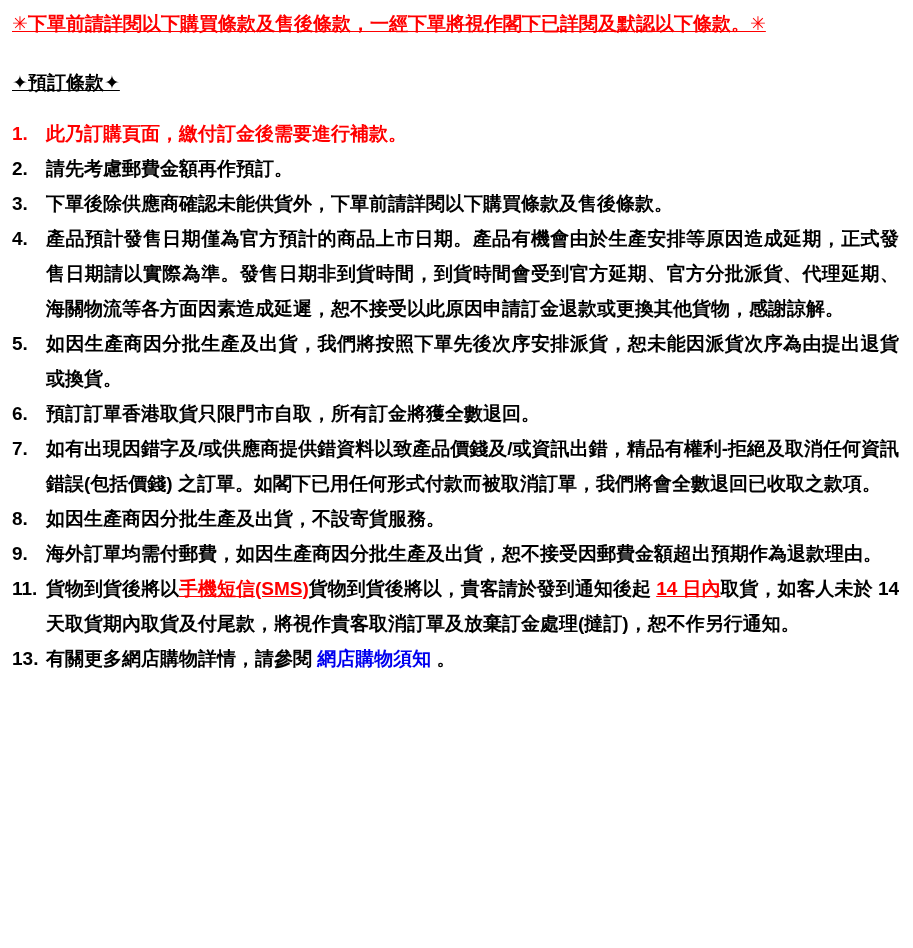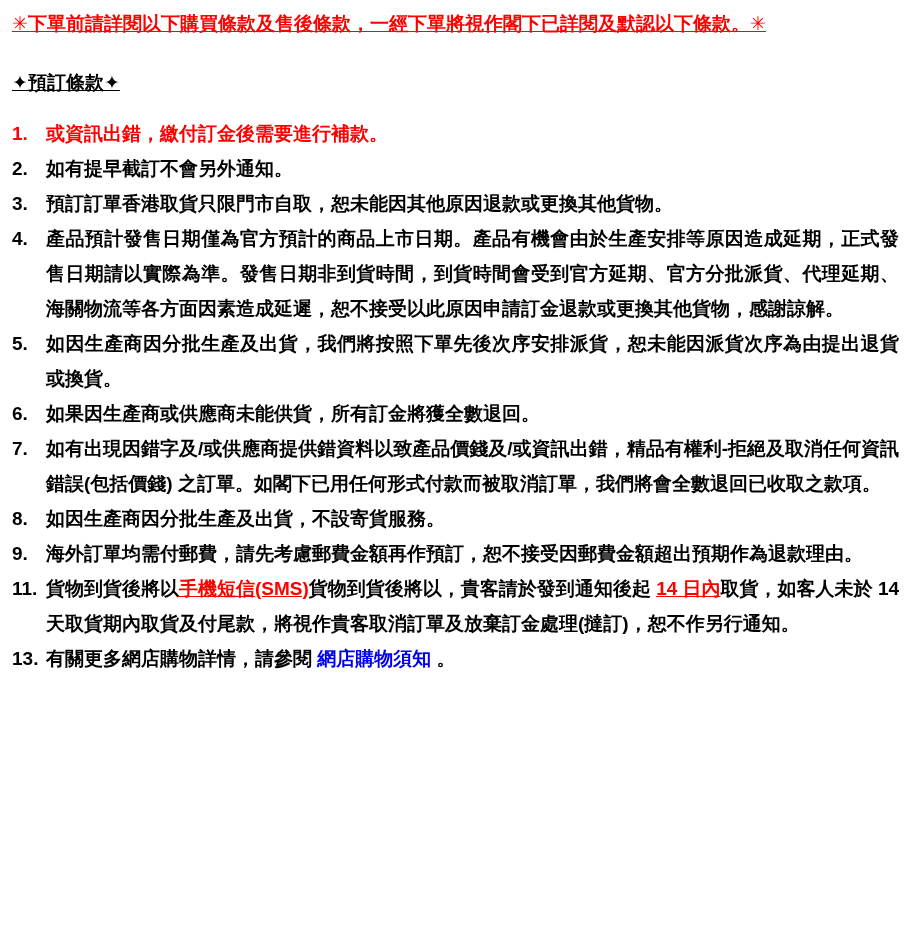--- a/index.html
+++ b/index.html
@@ -50,53 +50,53 @@
 </head>
 <body>
 
 <div class="notice">✳下單前請詳閱以下購買條款及售後條款，一經下單將視作閣下已詳閱及默認以下條款。✳</div>
 
 <div class="section-title">✦預訂條款✦</div>
 
 <div class="terms-list">
     <div class="term red">
       <span class="term-num">1.</span>
-      <span class="term-text"><span>或資訊出錯，繳付訂金後需要進行補款。</span></span>
+      <span class="term-text"><span>此乃訂購頁面，繳付訂金後需要進行補款。</span></span>
     </div>
     <div class="term">
       <span class="term-num">2.</span>
-      <span class="term-text"><span>如有提早截訂不會另外通知。</span></span>
+      <span class="term-text"><span>請先考慮郵費金額再作預訂。</span></span>
     </div>
     <div class="term">
       <span class="term-num">3.</span>
-      <span class="term-text"><span>預訂訂單香港取貨只限門市自取，恕未能因其他原因退款或更換其他貨物。</span></span>
+      <span class="term-text"><span>下單後除供應商確認未能供貨外，下單前請詳閱以下購買條款及售後條款。</span></span>
     </div>
     <div class="term">
       <span class="term-num">4.</span>
       <span class="term-text"><span>產品預計發售日期僅為官方預計的商品上市日期。產品有機會由於生產安排等原因造成延期，正式發售日期請以實際為準。發售日期非到貨時間，到貨時間會受到官方延期、官方分批派貨、代理延期、海關物流等各方面因素造成延遲，恕不接受以此原因申請訂金退款或更換其他貨物，感謝諒解。</span></span>
     </div>
     <div class="term">
       <span class="term-num">5.</span>
       <span class="term-text"><span>如因生產商因分批生產及出貨，我們將按照下單先後次序安排派貨，恕未能因派貨次序為由提出退貨或換貨。</span></span>
     </div>
     <div class="term">
       <span class="term-num">6.</span>
-      <span class="term-text"><span>如果因生產商或供應商未能供貨，所有訂金將獲全數退回。</span></span>
+      <span class="term-text"><span>預訂訂單香港取貨只限門市自取，所有訂金將獲全數退回。</span></span>
     </div>
     <div class="term">
       <span class="term-num">7.</span>
       <span class="term-text"><span>如有出現因錯字及/或供應商提供錯資料以致產品價錢及/或資訊出錯，精品有權利-拒絕及取消任何資訊錯誤(包括價錢) 之訂單。如閣下已用任何形式付款而被取消訂單，我們將會全數退回已收取之款項。</span></span>
     </div>
     <div class="term">
       <span class="term-num">8.</span>
       <span class="term-text"><span>如因生產商因分批生產及出貨，不設寄貨服務。</span></span>
     </div>
     <div class="term">
       <span class="term-num">9.</span>
-      <span class="term-text"><span>海外訂單均需付郵費，請先考慮郵費金額再作預訂，恕不接受因郵費金額超出預期作為退款理由。</span></span>
+      <span class="term-text"><span>海外訂單均需付郵費，如因生產商因分批生產及出貨，恕不接受因郵費金額超出預期作為退款理由。</span></span>
     </div>
     <div class="term">
       <span class="term-num">11.</span>
       <span class="term-text"><span>貨物到貨後將以</span><span class="seg-red-underline">手機短信(SMS)</span><span>貨物到貨後將以，貴客請於發到通知後起 </span><span class="seg-red-underline">14 日內</span><span>取貨，如客人未於 14 天取貨期內取貨及付尾款，將視作貴客取消訂單及放棄訂金處理(撻訂)，恕不作另行通知。</span></span>
     </div>
     <div class="term">
       <span class="term-num">13.</span>
       <span class="term-text"><span>有關更多網店購物詳情，請參閱 </span><span class="seg-link">網店購物須知</span><span> 。</span></span>
     </div>
   </div>

